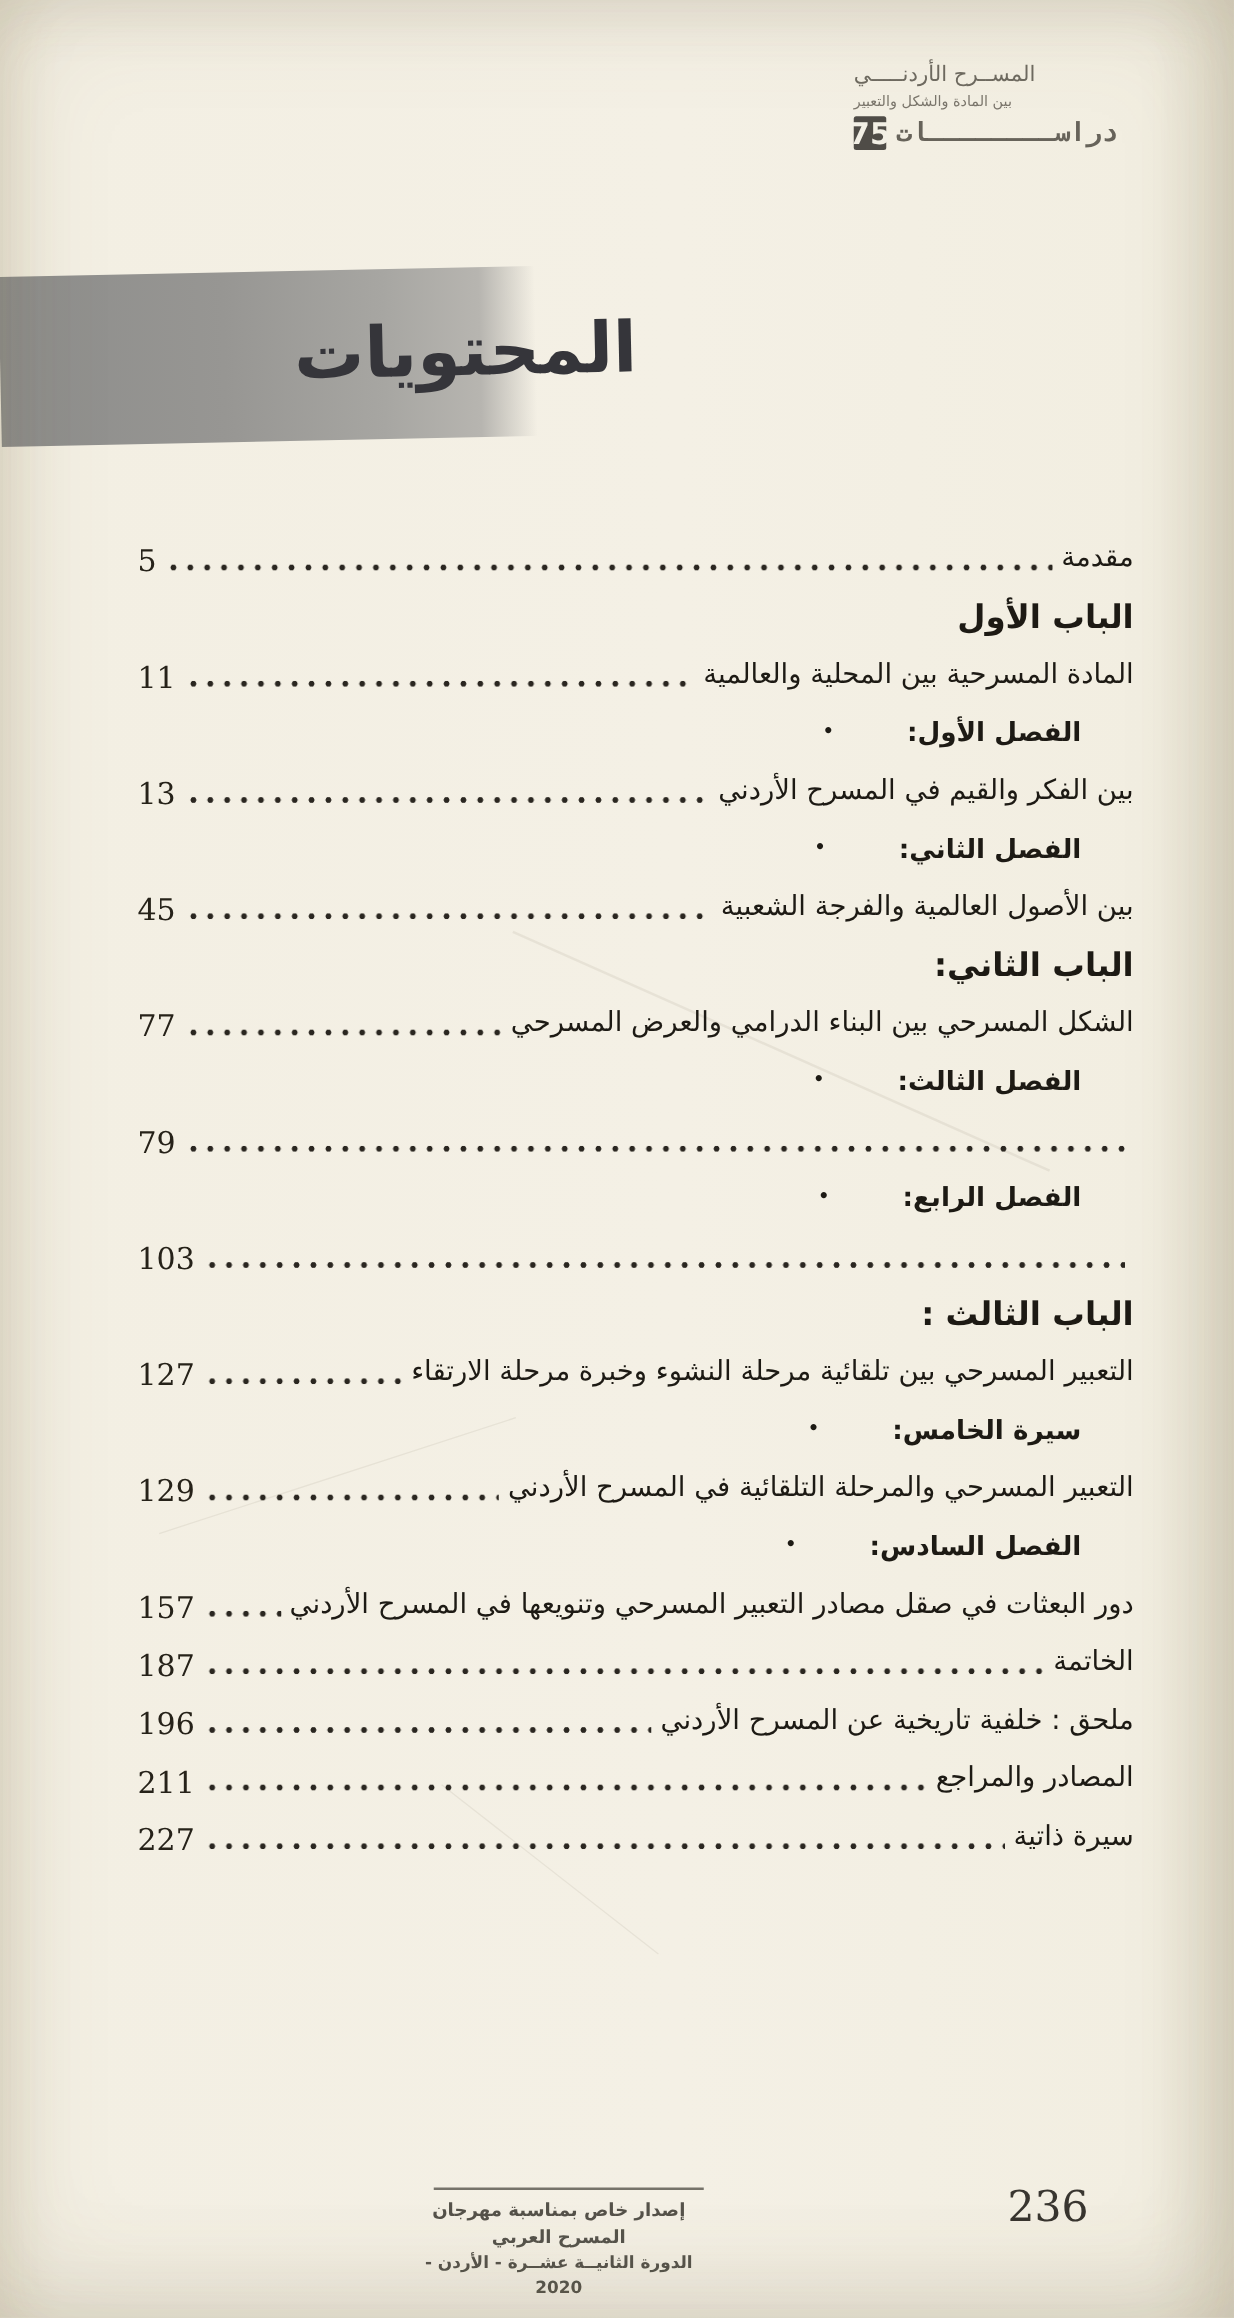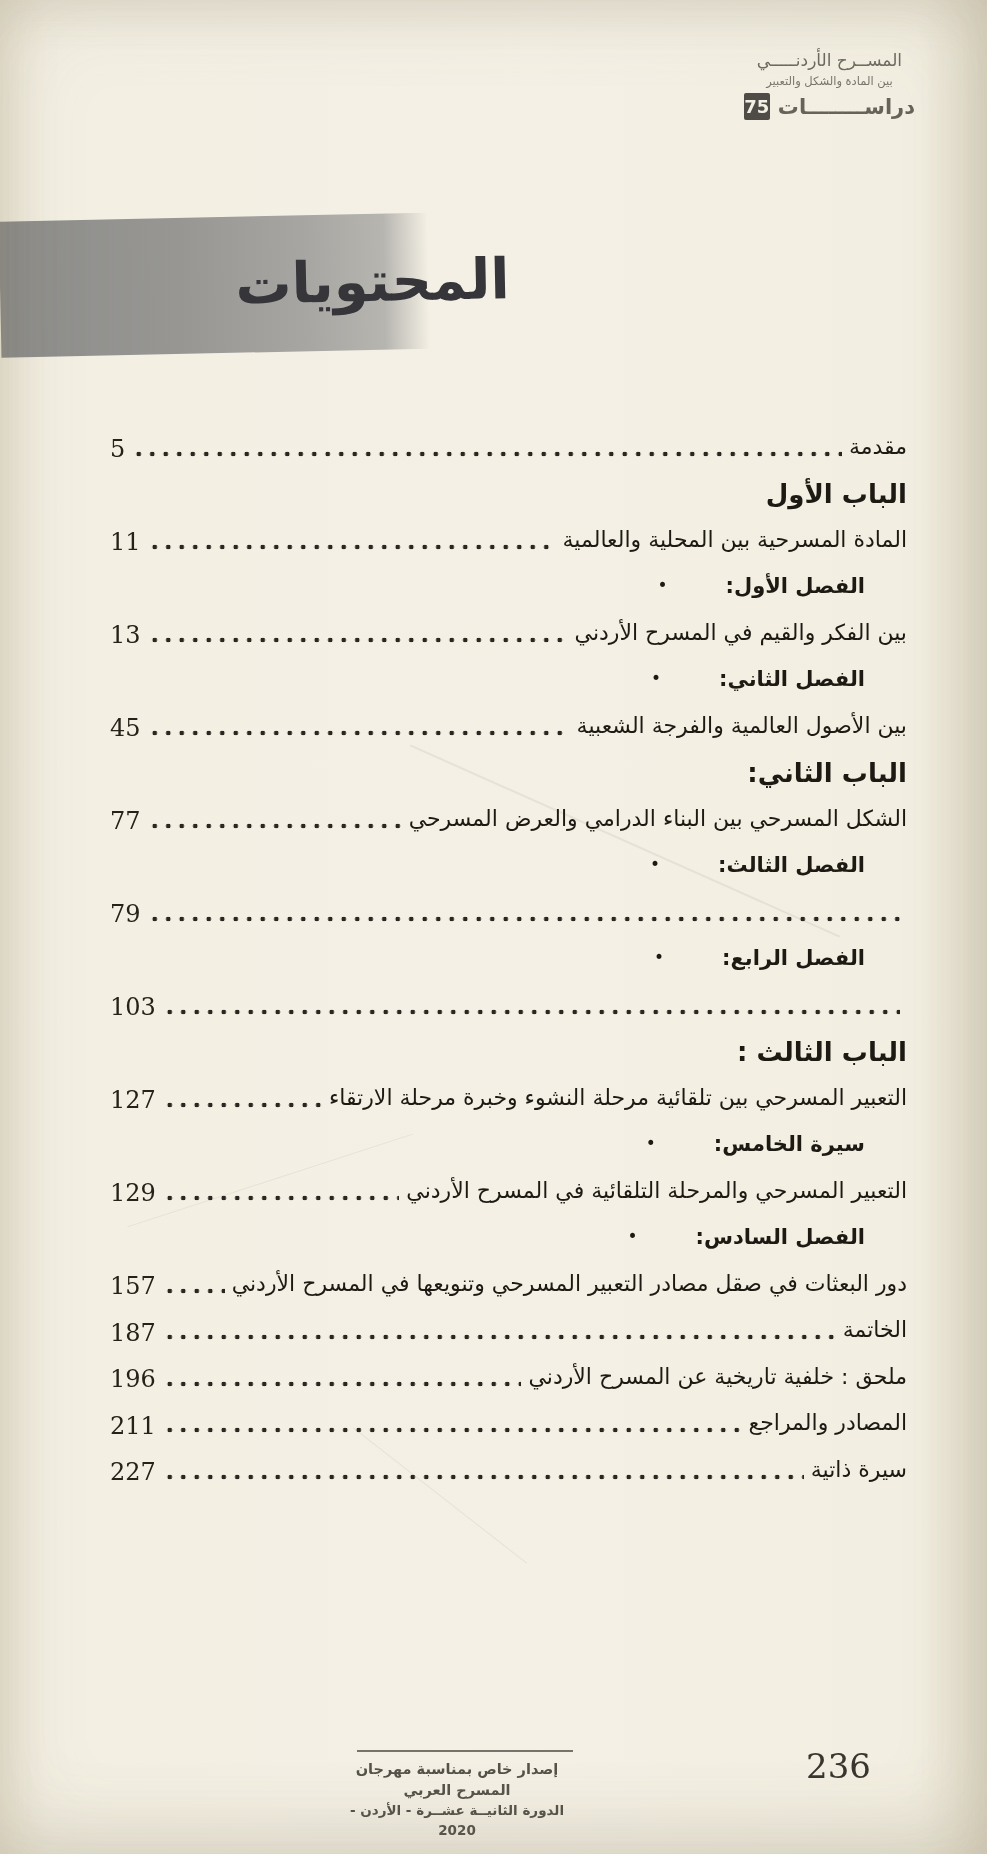--- a/index.html
+++ b/index.html
@@ -20,30 +20,30 @@
                inset 0 -34px 70px rgba(124,110,82,.08),
                inset 0 18px 40px rgba(150,140,115,.07);
   }
   .crease{position:absolute;background:rgba(122,110,92,.10);pointer-events:none;z-index:1;}
   .crease.c1{width:470px;height:2px;left:390px;top:840px;transform:rotate(24deg);}
   .crease.c2{width:300px;height:1px;left:120px;top:1180px;transform:rotate(-18deg);}
   .crease.c3{width:220px;height:1px;left:330px;top:1495px;transform:rotate(38deg);}
 
   
   .pub-header{
-    position:absolute;top:50px;right:72px;
-    direction:rtl;text-align:center;color:#6e6a60;z-index:2;
+    position:absolute;top:50px;right:93px;
+    direction:rtl;text-align:left;color:#6e6a60;z-index:2;
   }
   .pub-header .l1{font-size:17px;line-height:1.25;letter-spacing:.5px;}
   .pub-header .l2{font-size:11.5px;margin-top:3px;color:#7b766c;}
   .series-row{display:flex;direction:rtl;align-items:center;gap:8px;margin-top:5px;}
-  .series-name{font-size:21px;font-weight:bold;color:#67635a;letter-spacing:.5px;}
+  .series-name{font-size:21px;font-weight:bold;color:#67635a;letter-spacing:.5px;font-family:Liberation Mono, monospace;}
   .issue-badge{
     width:26px;height:27px;border-radius:2px;background:#4f4c47;
-    color:#f2efe5;font-size:18px;font-weight:bold;
+    color:#f2efe5;font-size:24px;font-weight:bold;
     display:flex;align-items:center;justify-content:center;
   }
 
   
   .banner{
     position:absolute;left:0;top:215px;width:640px;height:136px;z-index:2;
     background:linear-gradient(90deg,#8d8d8b 0%,#979693 28%,#a7a6a2 48%,#b7b5b0 60%,rgba(243,239,227,0) 67%);
     display:flex;align-items:center;justify-content:center;
     padding-left:105px;box-sizing:border-box;
     transform:rotate(-1.2deg);
@@ -68,21 +68,21 @@
     font-family:"DejaVu Serif",serif;font-size:24px;color:#262219;
     line-height:1;transform:translateY(2px);
   }
   .part .t{font-size:26px;font-weight:bold;}
   .chapter{padding-right:42px;}
   .chapter .t{font-size:21px;font-weight:bold;text-align:center;}
   .chapter .bullet{margin-right:58px;font-size:17px;transform:translateY(-2px);}
 
   
   .footer-note{
-    position:absolute;left:335px;top:1750px;width:244px;
+    position:absolute;left:325px;top:1750px;width:244px;
     direction:rtl;text-align:center;color:#56534b;z-index:2;
   }
   .footer-divider{width:216px;border-top:2px solid #76736a;margin:0 6px 7px auto;}
   .footer-note .f1{font-size:14.5px;font-weight:bold;line-height:1.45;}
   .footer-note .f2{font-size:13.5px;font-weight:bold;line-height:1.45;}
   .page-number{
     position:absolute;left:806px;top:1746px;z-index:2;
     font-family:"DejaVu Serif",serif;font-size:34px;color:#393630;
   }
 </style>

